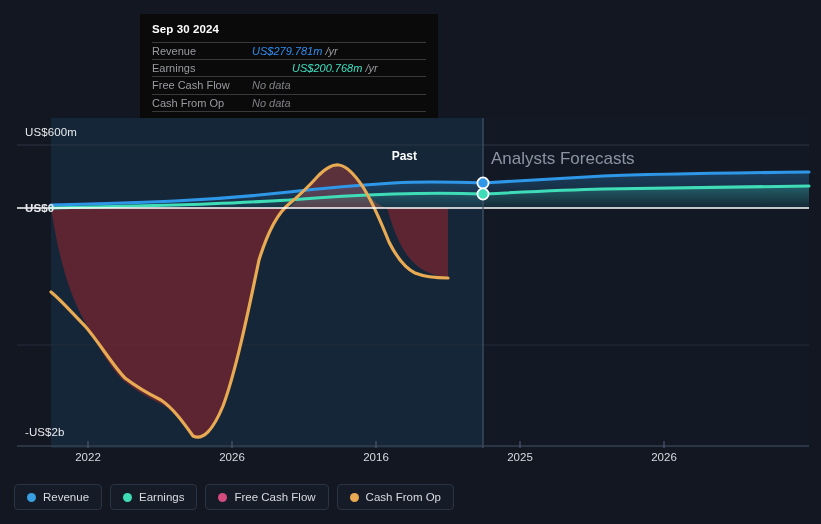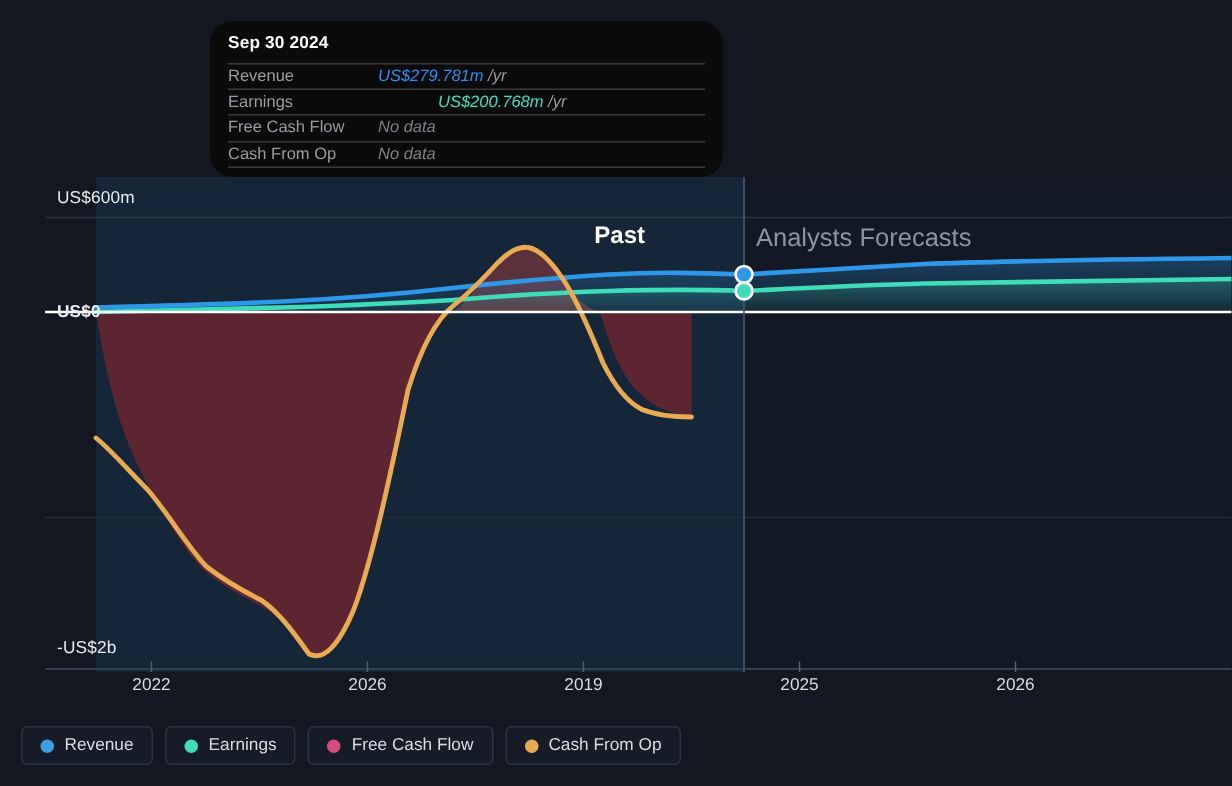--- a/index.html
+++ b/index.html
@@ -11,21 +11,21 @@
   }
   #root {
     position: relative;
     width: 821px; height: 524px;
     background: #131722;
   }
 
   
   #plot {
     position: absolute;
-    left: 16px; top: 0;
+    left: 3px; top: 0;
     width: 758px; height: 470px;
   }
   #svg-chart { position: absolute; left: 0; top: 0; }
 
   
   .y-label {
     position: absolute;
     font-size: 11.5px;
     color: #e8eaee;
     letter-spacing: 0.1px;
@@ -42,42 +42,41 @@
     color: #d8dbe0;
     top: 451px;
     transform: translateX(-50%);
     white-space: nowrap;
   }
 
   
   #past-label {
     position: absolute;
     right: 344px; top: 149px;
-    font-size: 16px;
+    font-size: 12px;
     color: #ffffff;
     font-weight: 600;
     white-space: nowrap;
   }
   #forecast-label {
     position: absolute;
     left: 488px; top: 149px;
     font-size: 17px;
     color: #8c94a3;
     white-space: nowrap;
   }
 
   
   #tooltip {
     position: absolute;
     left: 140px; top: 14px;
-    width: 342px;
+    width: 298px;
     background: #0a0a0b;
     padding: 9px 12px 6px 12px;
     z-index: 40;
-    border-radius: 15px;
   }
   #tooltip-date {
     font-size: 11.5px;
     font-weight: bold;
     color: #ffffff;
     padding-bottom: 7px;
     letter-spacing: 0.1px;
   }
   .tt-row {
     display: flex;
@@ -236,21 +235,21 @@
       <circle cx="480" cy="183" r="5.6" fill="#2f97e8" stroke="#ffffff" stroke-width="1.8"></circle>
       <circle cx="480" cy="194" r="5.6" fill="#3fdcb8" stroke="#ffffff" stroke-width="1.8"></circle>
     </svg>
 
     <div class="y-label" id="y-600">US$600m</div>
     <div class="y-label" id="y-0">US$0</div>
     <div class="y-label" id="y-neg2b">-US$2b</div>
 
     <div class="x-label" style="left:85px">2022</div>
     <div class="x-label" style="left:229px">2026</div>
-    <div class="x-label" style="left:373px">2019</div>
+    <div class="x-label" style="left:373px">2016</div>
     <div class="x-label" style="left:517px">2025</div>
     <div class="x-label" style="left:661px">2026</div>
 
     <div id="past-label">Past</div>
     <div id="forecast-label">Analysts Forecasts</div>
   </div>
 
   <div id="tooltip">
     <div id="tooltip-date">Sep 30 2024</div>
     <div id="tooltip-rows">

